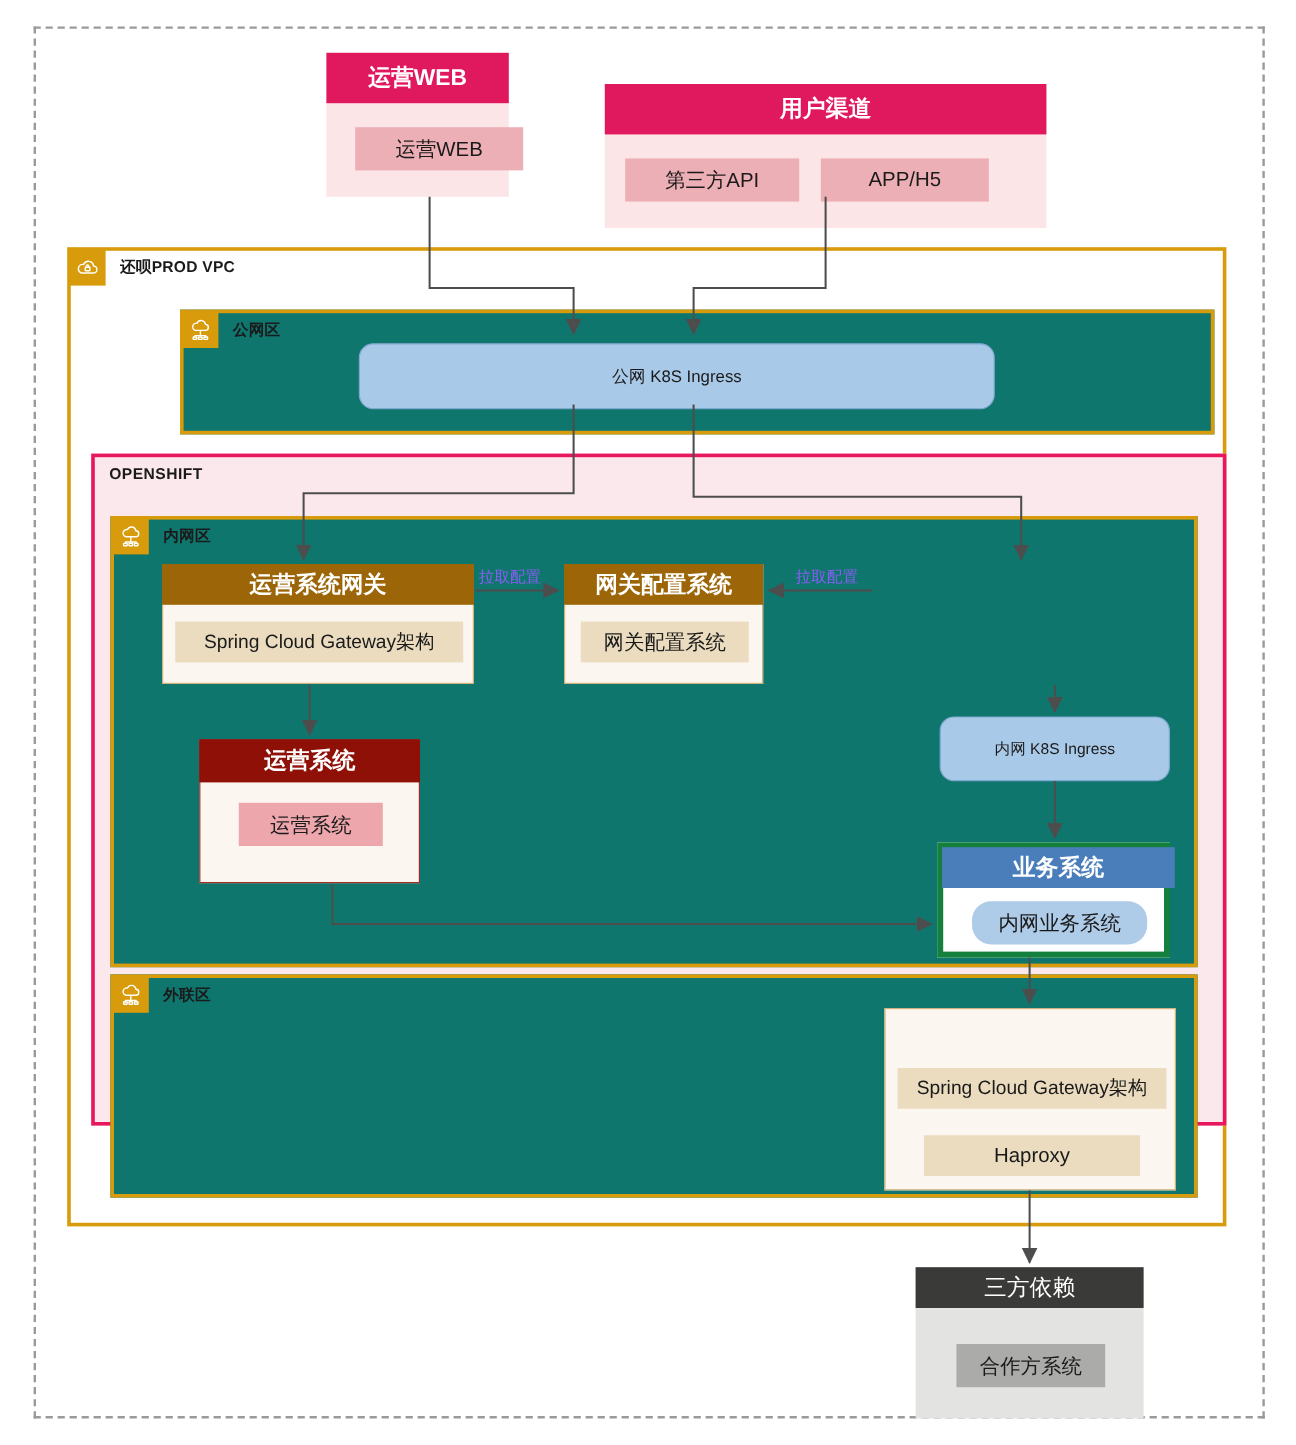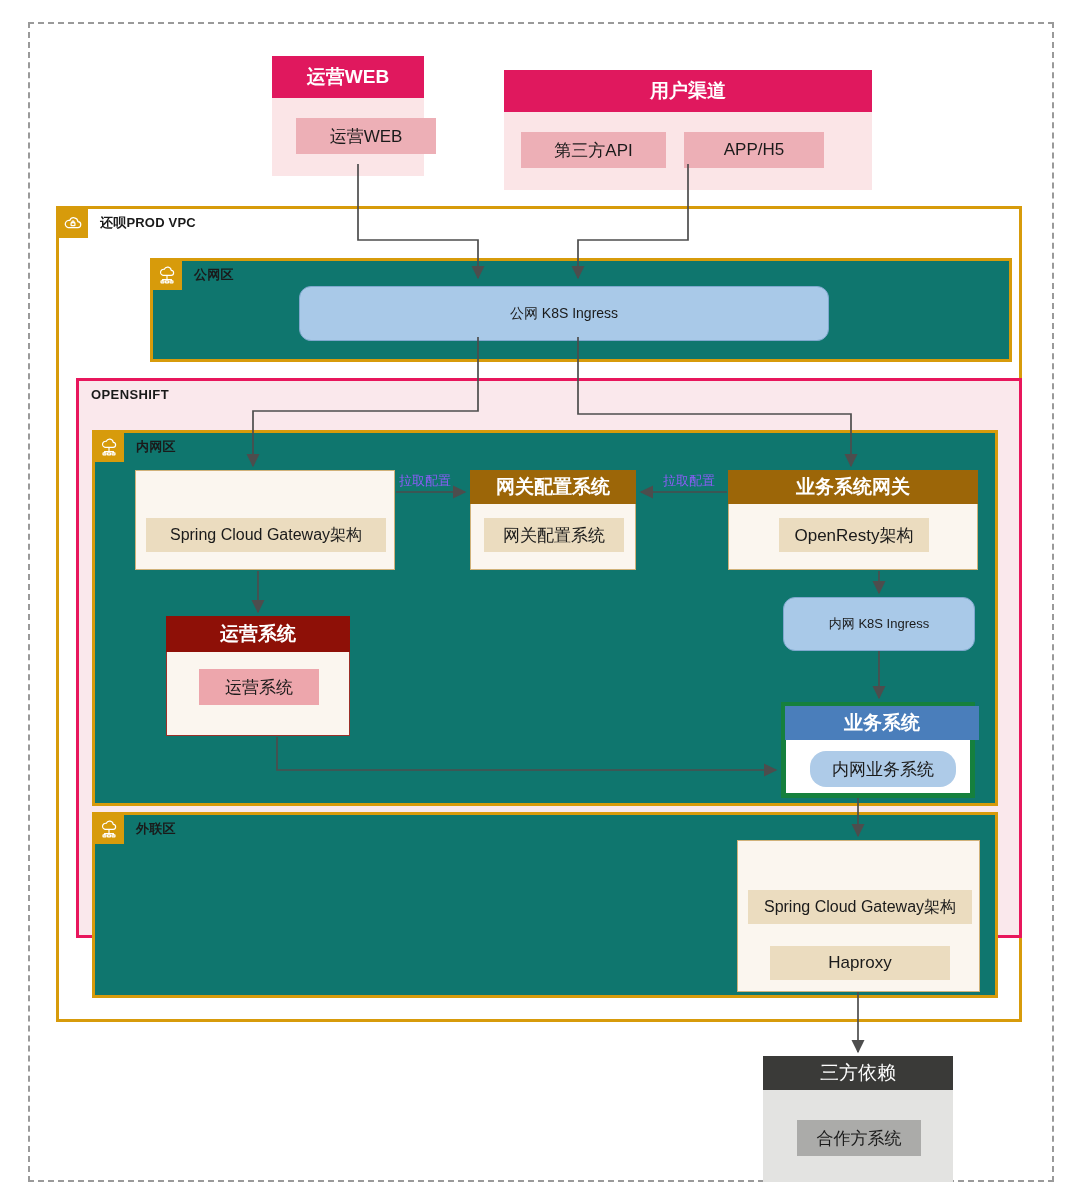--- a/index.html
+++ b/index.html
@@ -178,21 +178,21 @@
     pointer-events:none;
   }
 </style>
 </head>
 <body>
 
 <div id="canvas">
 
   <div class="abs outer-frame"></div>
 
-  <div class="abs group" style="left:272px;top:56px;width:152px;height:120px;">
+  <div class="abs group" style="left:272px;top:44px;width:152px;height:120px;">
     <div class="group-head">运营WEB</div>
     <div class="abs chip-pink" style="left:24px;top:62px;width:140px;height:36px;">运营WEB</div>
   </div>
 
   <div class="abs group" style="left:504px;top:44px;width:368px;height:120px;margin-top:26px;">
     <div class="group-head">用户渠道</div>
     <div class="abs chip-pink" style="left:17px;top:62px;width:145px;height:36px;">第三方API</div>
     <div class="abs chip-pink" style="left:180px;top:62px;width:140px;height:36px;">APP/H5</div>
   </div>
 
@@ -238,32 +238,29 @@
           <rect x="4.8" y="19" width="3.6" height="2.4" rx="0.4"></rect>
           <rect x="10.2" y="19" width="3.6" height="2.4" rx="0.4"></rect>
           <rect x="15.6" y="19" width="3.6" height="2.4" rx="0.4"></rect>
         </svg>
       </span>
       <span class="zone-text">内网区</span>
     </div>
   </div>
 
   <div class="abs card" style="left:135px;top:470px;width:260px;height:100px;">
+    <div class="abs card-head" style="left:-1px;top:-1px;width:260px;height:34px;">运营系统网关</div>
     <div class="abs chip-tan" style="left:10px;top:47px;width:240px;height:34px;">Spring Cloud Gateway架构</div>
   </div>
 
   <div class="abs card" style="left:470px;top:470px;width:166px;height:100px;">
     <div class="abs card-head" style="left:-1px;top:-1px;width:166px;height:34px;">网关配置系统</div>
     <div class="abs chip-tan" style="left:13px;top:47px;width:140px;height:34px;font-size:17px;">网关配置系统</div>
   </div>
 
-  <div class="abs card" style="left:728px;top:470px;width:250px;height:100px;">
-    <div class="abs card-head" style="left:-1px;top:-1px;width:250px;height:34px;">业务系统网关</div>
-    <div class="abs chip-tan" style="left:50px;top:47px;width:150px;height:34px;font-size:17px;">OpenResty架构</div>
-  </div>
 
   <div class="abs card-red" style="left:166px;top:616px;width:184px;height:120px;">
     <div class="abs card-red-head" style="left:-1px;top:-1px;width:184px;height:36px;">运营系统</div>
     <div class="abs chip-red" style="left:32px;top:52px;width:120px;height:36px;">运营系统</div>
   </div>
 
   <div class="abs ingress" style="left:783px;top:597px;width:192px;height:54px;font-size:13px;">内网 K8S Ingress</div>
 
   <div class="abs card-blue" style="left:781px;top:702px;width:194px;height:96px;">
     <div class="abs card-blue-head" style="left:-1px;top:-1px;width:194px;height:34px;">业务系统</div>

